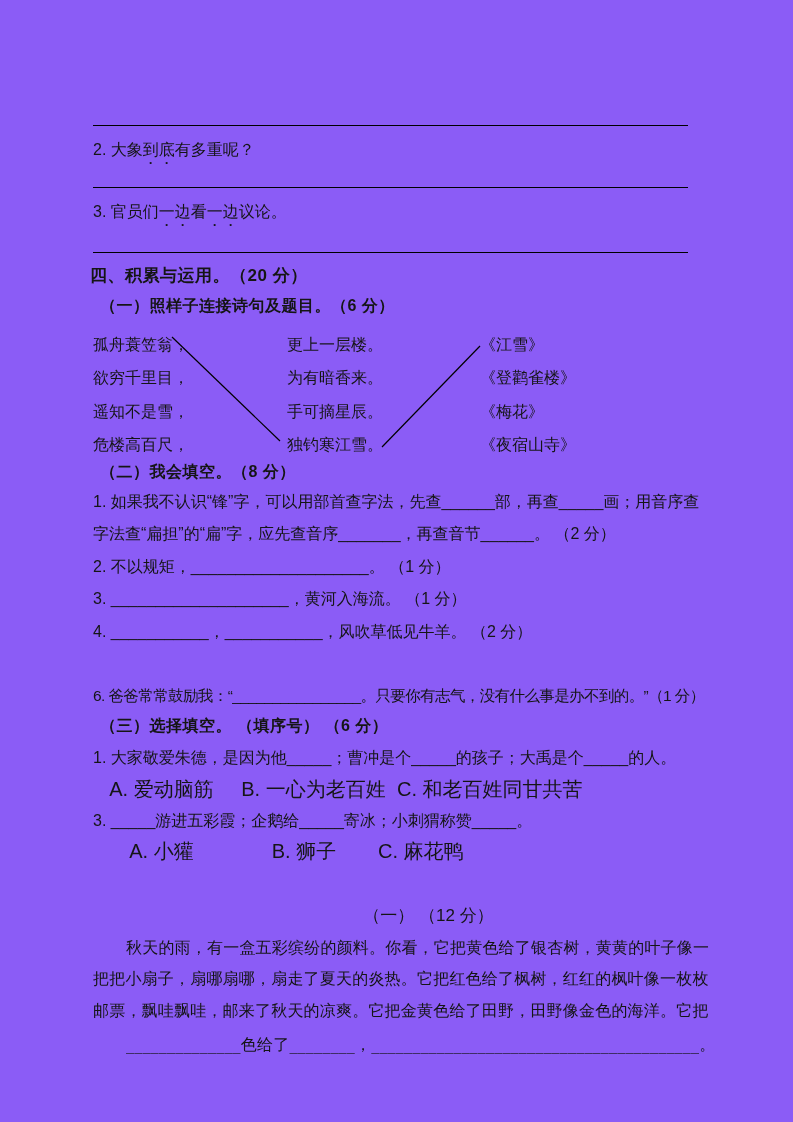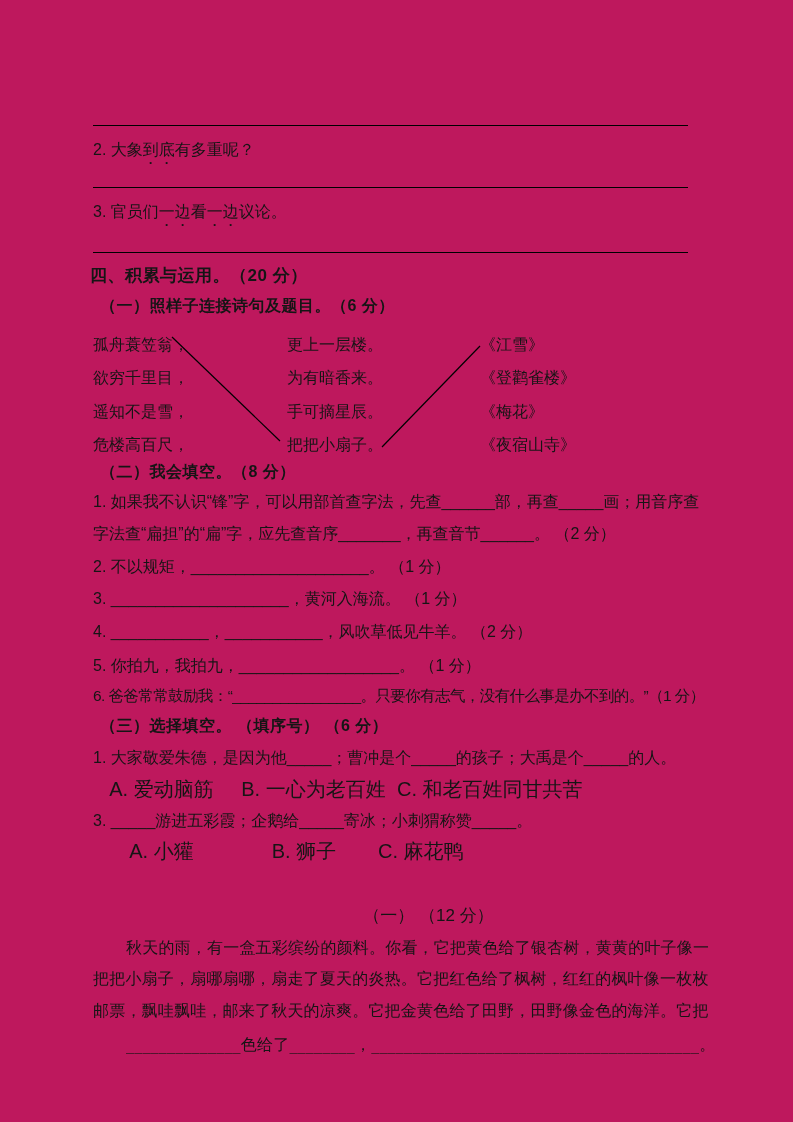--- a/index.html
+++ b/index.html
@@ -1,19 +1,19 @@
 <!DOCTYPE html>
 <html><head>
 <meta charset="utf-8">
 <style>
   html,body{margin:0;padding:0;background:#ffffff;}
   .page{
     position:relative;
     width:793px;height:1122px;
-    background:#be185d;
+    background:#8b5cf6;
     font-family:"Liberation Sans",sans-serif;
     color:#151515;
     overflow:hidden;
   }
   .abs{position:absolute;left:93px;white-space:nowrap;}
   .txt{font-size:16px;line-height:20px;}
   .rule{
     position:absolute;left:93px;width:595px;height:0;
     border-top:1.5px solid #000;
   }
@@ -80,32 +80,31 @@
       <span class="c2">为有暗香来。</span>
       <span class="c3">《登鹳雀楼》</span>
     </div>
     <div class="mrow" style="top:72px">
       <span class="c1">遥知不是雪，</span>
       <span class="c2">手可摘星辰。</span>
       <span class="c3">《梅花》</span>
     </div>
     <div class="mrow" style="top:105px">
       <span class="c1">危楼高百尺，</span>
-      <span class="c2">把把小扇子。</span>
+      <span class="c2">独钓寒江雪。</span>
       <span class="c3">《夜宿山寺》</span>
     </div>
   </div>
 
   <div class="abs sub-title" style="top:462px">（二）我会填空。（8 分）</div>
   <div class="abs txt" style="top:492px">1. 如果我不认识“锋”字，可以用部首查字法，先查______部，再查_____画；用音序查</div>
   <div class="abs txt" style="top:524px">字法查“扁担”的“扁”字，应先查音序_______，再查音节______。 （2 分）</div>
   <div class="abs txt" style="top:557px">2. 不以规矩，____________________。 （1 分）</div>
   <div class="abs txt" style="top:589px">3. ____________________，黄河入海流。 （1 分）</div>
   <div class="abs txt" style="top:622px">4. ___________，___________，风吹草低见牛羊。 （2 分）</div>
-  <div class="abs txt" style="top:656px">5. 你拍九，我拍九，__________________。 （1 分）</div>
   <div class="abs txt tight" style="top:686px">6. 爸爸常常鼓励我：“________________。只要你有志气，没有什么事是办不到的。”（1 分）</div>
 
   <div class="abs sub-title" style="top:716px">（三）选择填空。 （填序号） （6 分）</div>
   <div class="abs txt" style="top:748px">1. 大家敬爱朱德，是因为他_____；曹冲是个_____的孩子；大禹是个_____的人。</div>
   <div class="abs opt-row" style="top:779px">
     <span class="opt-a">A. 爱动脑筋</span>
     <span class="opt-b1">B. 一心为老百姓</span>
     <span>C. 和老百姓同甘共苦</span>
   </div>
   <div class="abs txt" style="top:811px">3. _____游进五彩霞；企鹅给_____寄冰；小刺猬称赞_____。</div>

